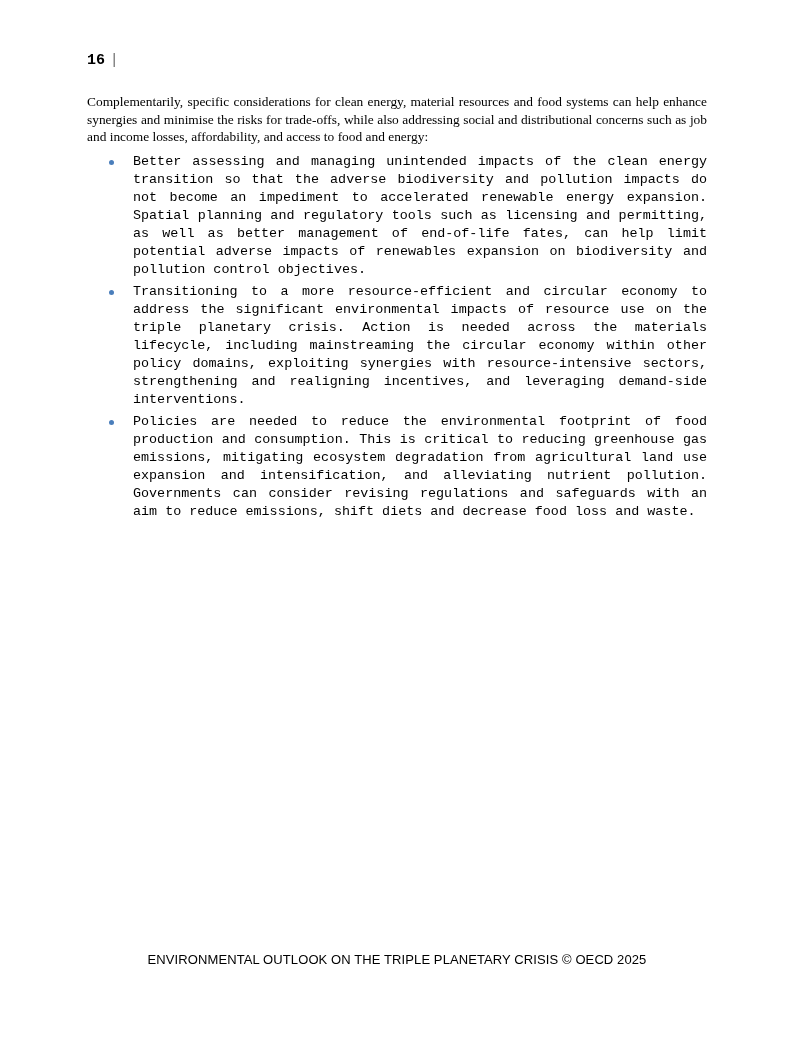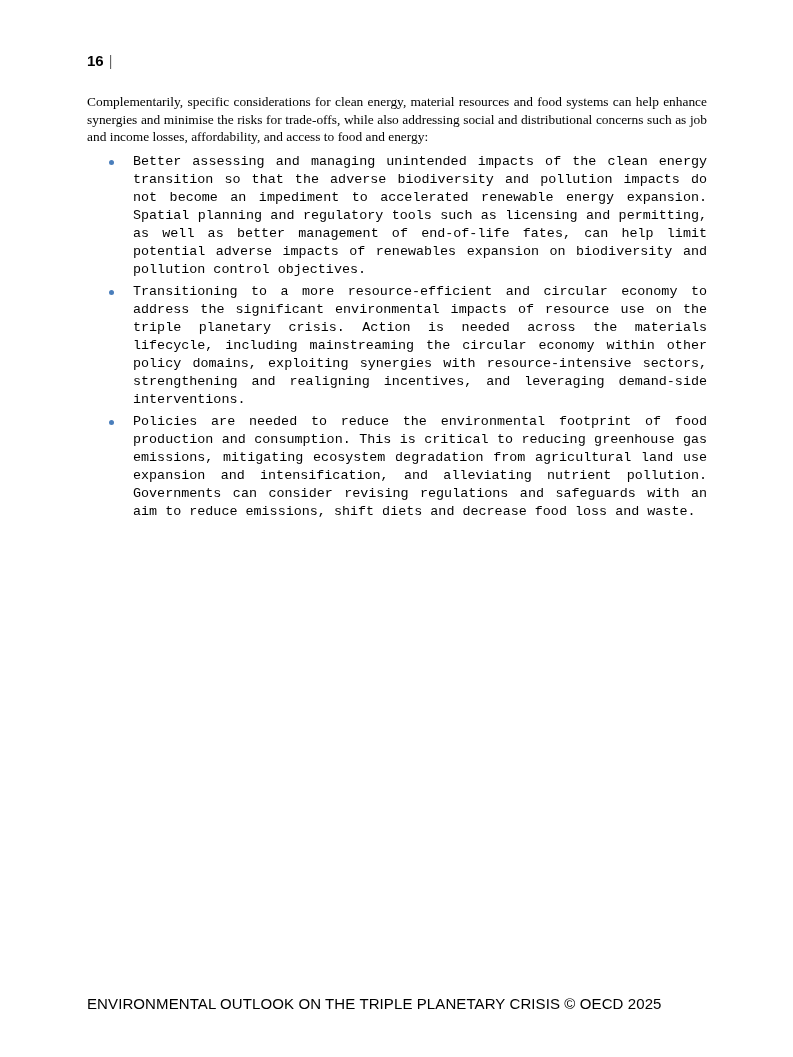--- a/index.html
+++ b/index.html
@@ -11,20 +11,21 @@
     box-sizing: border-box;
     padding: 52px 86px 0 87px;
     font-family: "Liberation Sans", "DejaVu Sans", sans-serif;
     color: #000000;
     overflow: hidden;
   }
   .page-header {
     height: 17px;
     line-height: 17px;
     white-space: nowrap;
+    font-family: Liberation Mono, monospace;
   }
   .page-number {
     font-size: 15px;
     font-weight: bold;
     color: #000000;
   }
   .page-number-sep {
     font-size: 14px;
     font-weight: normal;
     color: #666666;
@@ -58,25 +59,25 @@
     position: absolute;
     left: 22px;
     top: 7px;
     width: 5px;
     height: 5px;
     border-radius: 50%;
     background: #4a7ebb;
   }
   .page-footer {
     position: absolute;
-    top: 995px;
+    top: 952px;
     right: 86px;
     left: 87px;
-    text-align: left;
-    font-size: 15px;
+    text-align: center;
+    font-size: 13px;
     letter-spacing: 0.1px;
     color: #000000;
     white-space: nowrap;
   }
 </style>
 </head>
 <body>
 
 <div class="page">
 

